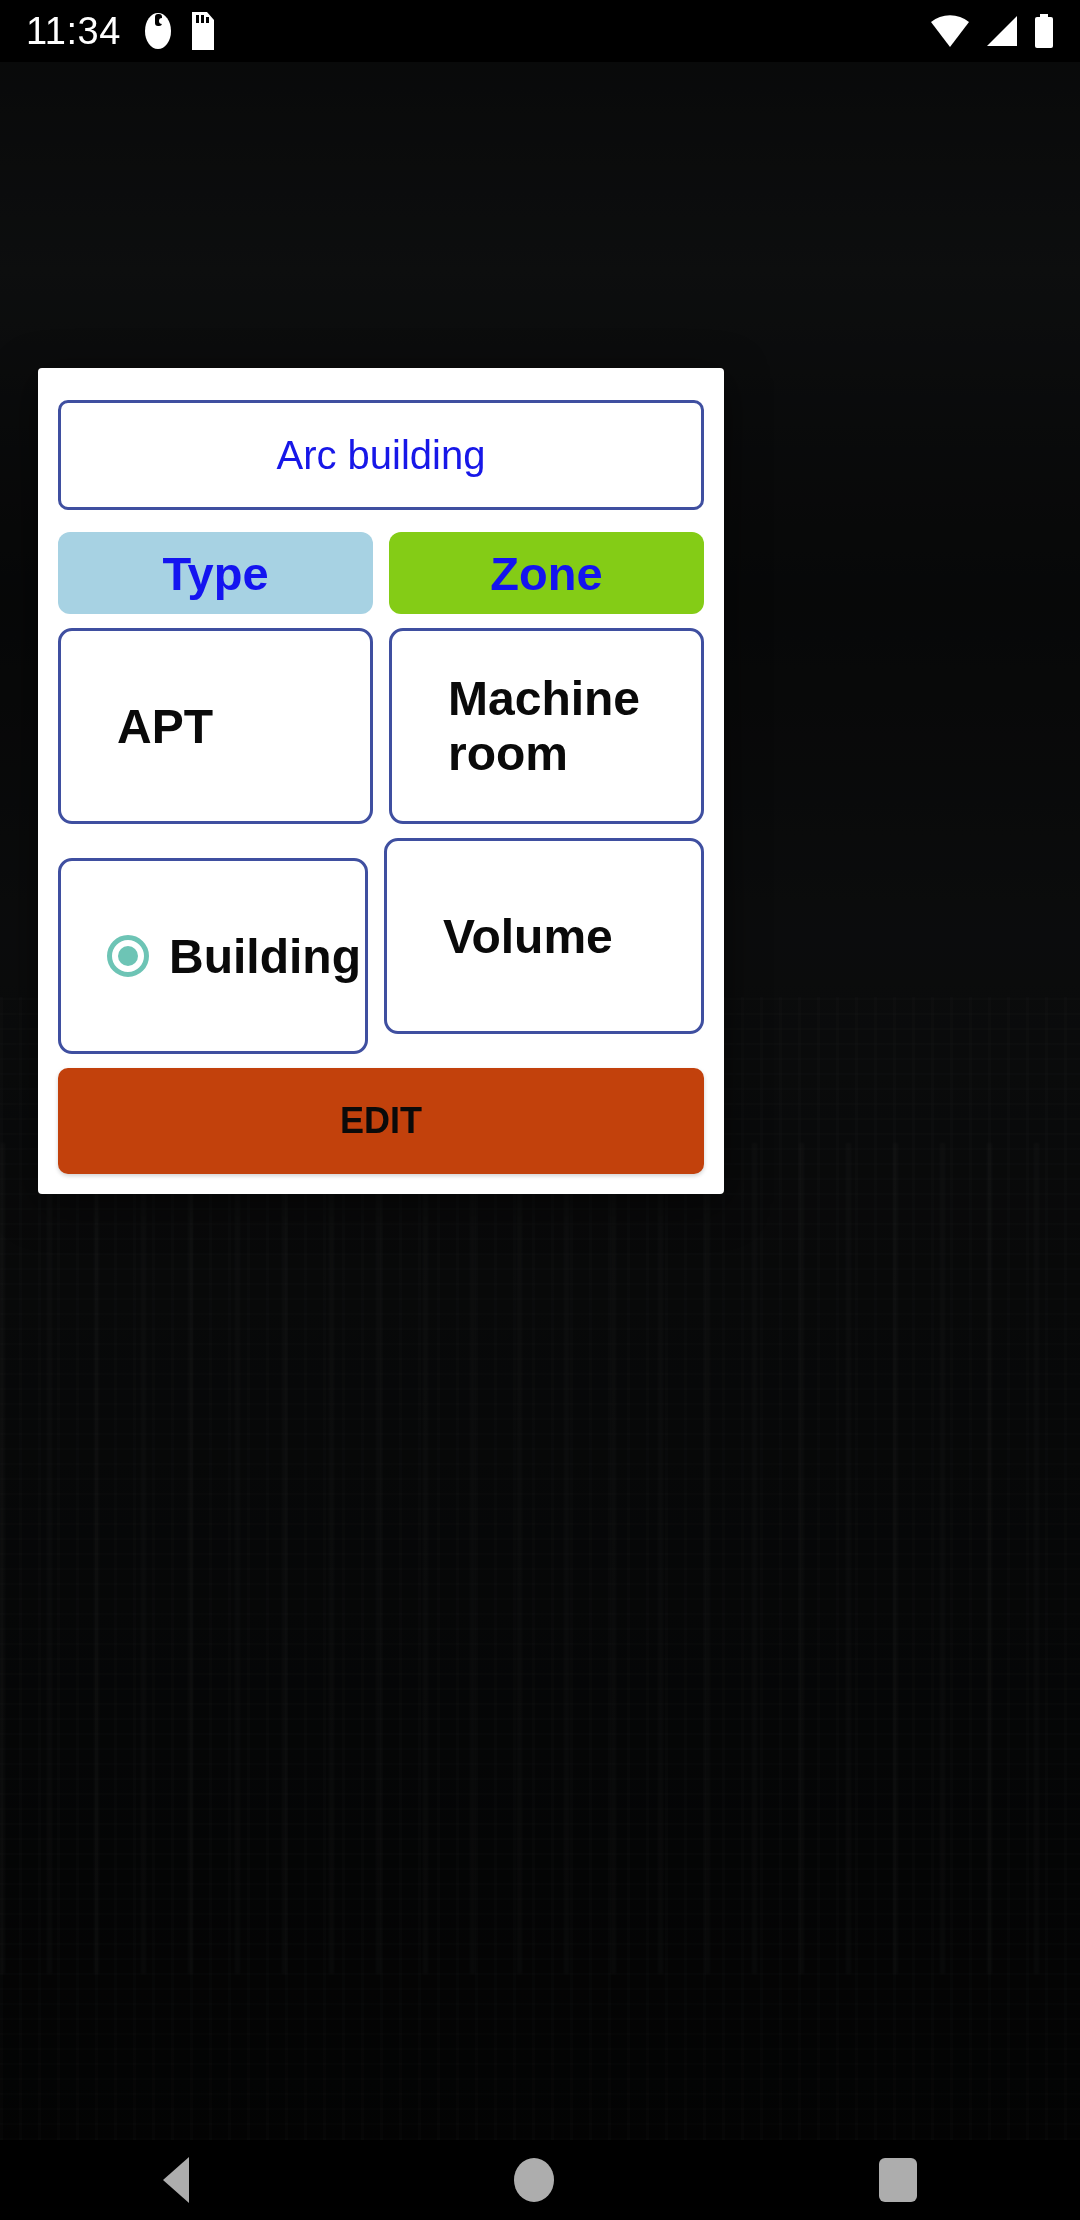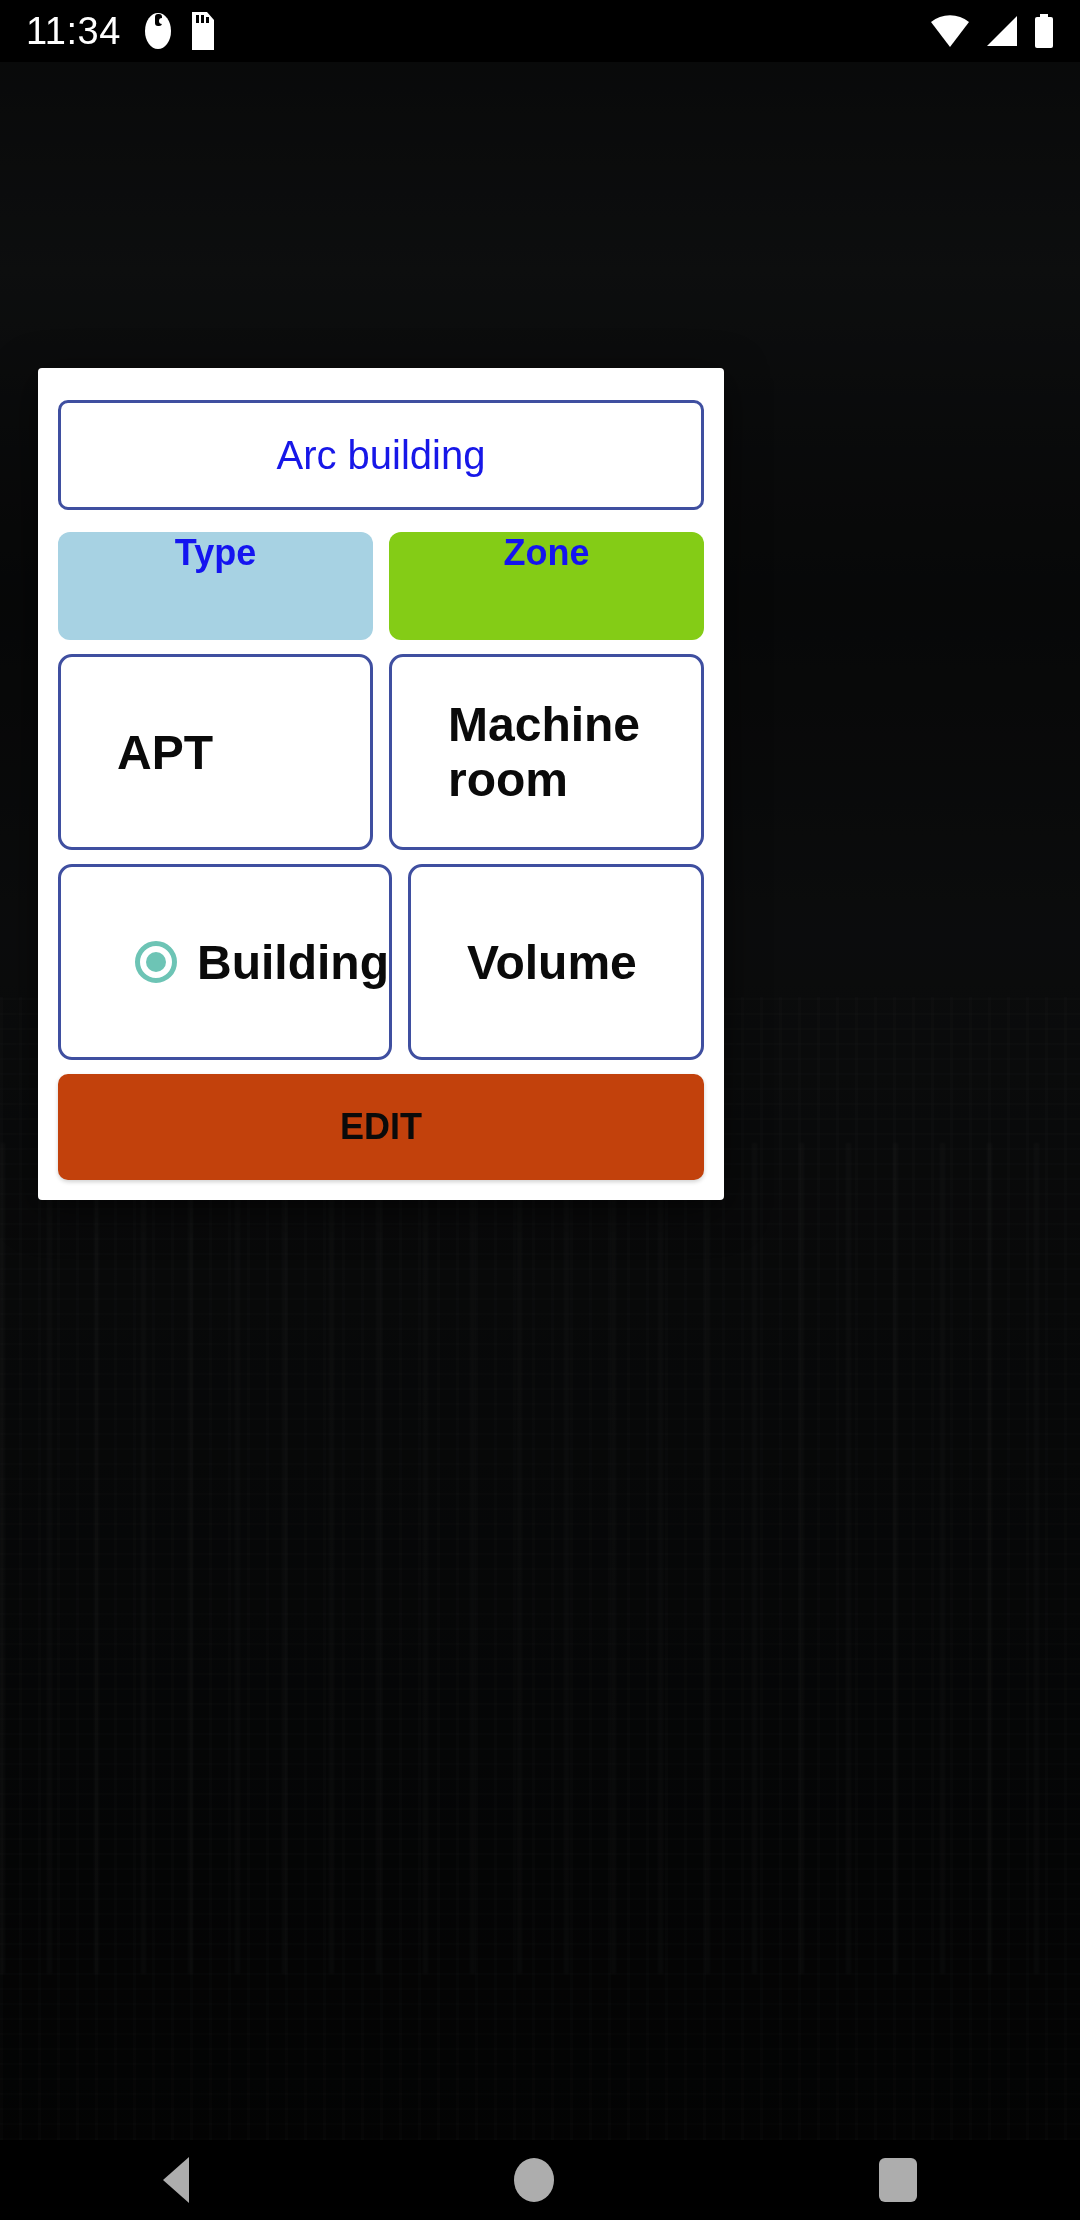--- a/index.html
+++ b/index.html
@@ -288,26 +288,26 @@
     margin: 10px 0 22px 0;
   }
 
   .tabs-row {
     display: flex;
     gap: 16px;
     margin-bottom: 14px;
   }
   .tab {
     flex: 1;
-    height: 108px;
+    height: 82px;
     border-radius: 12px;
     display: flex;
-    align-items: flex-start;
+    align-items: center;
     justify-content: center;
-    font-size: 36px;
+    font-size: 47px;
     font-weight: bold;
     color: #1414f0;
   }
   .tab.type { background: #a7d2e3; }
   .tab.zone { background: #84cc16; }
 
   .grid-row {
     display: flex;
     gap: 16px;
     margin-bottom: 14px;
@@ -317,21 +317,21 @@
     height: 196px;
     border: 3px solid #3f4fa0;
     border-radius: 14px;
     background: #fff;
     display: flex;
     align-items: center;
     padding-left: 56px;
     box-sizing: border-box;
     gap: 20px;
   }
-  .opt-card.with-radio { padding-left: 74px; }
+  .opt-card.with-radio { padding-left: 46px; margin-top: 20px; }
   .opt-label {
     font-size: 48px;
     font-weight: bold;
     color: #0a0a0a;
   }
   .radio-teal {
     width: 42px; height: 42px;
     border: 5px solid #6dc4b5;
     border-radius: 50%;
     box-sizing: border-box;

